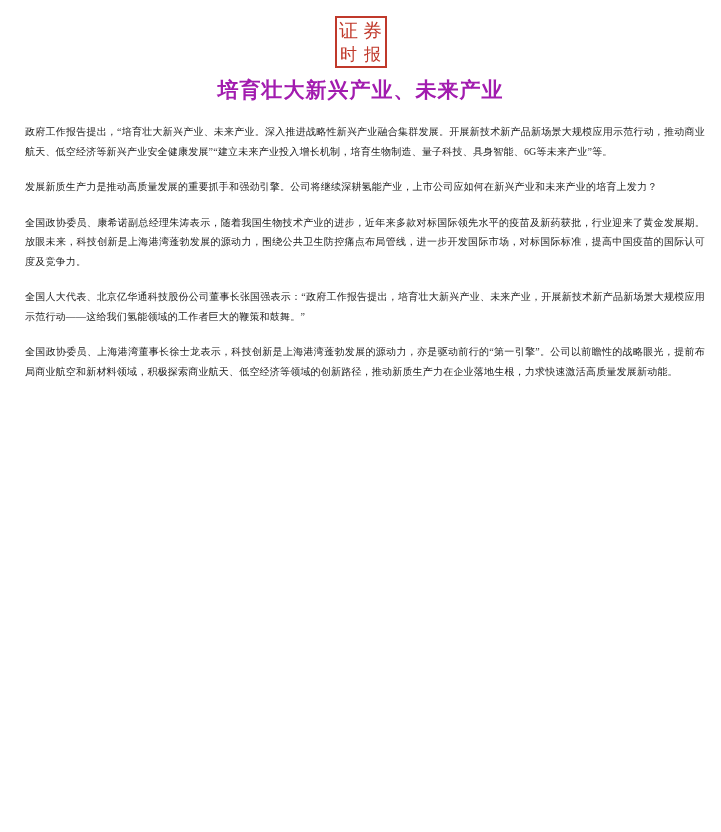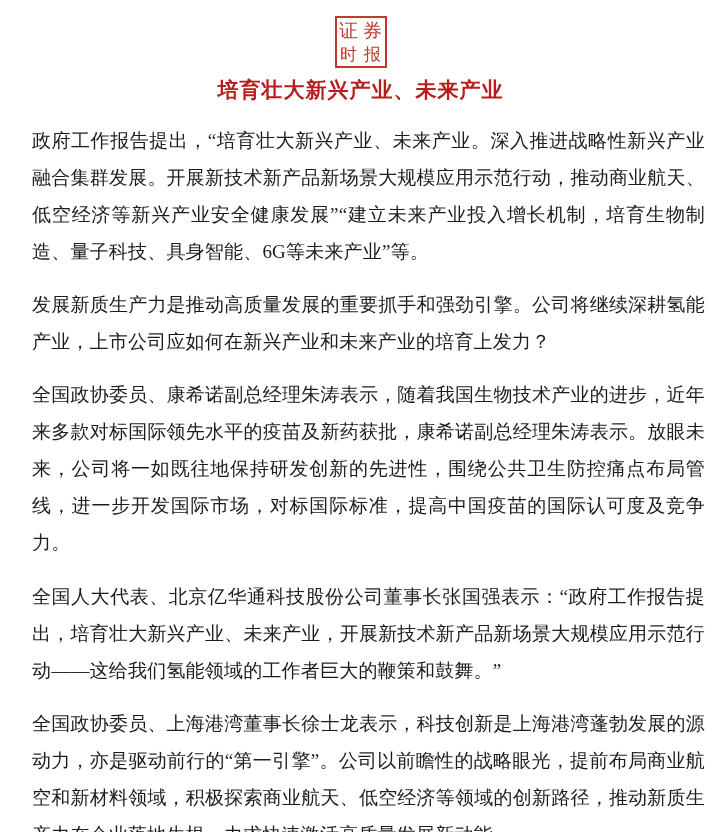--- a/index.html
+++ b/index.html
@@ -50,27 +50,27 @@
     justify-content: center;
   }
   .logo-glyphs span.g1 { font-size: 19px; }
   .logo-glyphs span.g2 { font-size: 19px; }
   h1.doc-title {
     text-align: center;
     font-size: 21px;
     font-weight: bold;
     letter-spacing: 1px;
     margin: 8px 0 18px 0;
-    color: #b91c1c;
+    color: #a21caf;
     font-family: "Liberation Sans", "DejaVu Sans", sans-serif;
   }
   p.para {
-    font-size: 19px;
+    font-size: 10px;
     line-height: 1.95;
-    margin: 0 0 16px 16px;
+    margin: 0 0 16px 9px;
     text-align: justify;
     text-justify: inter-ideograph;
     color: #1c1c1c;
     letter-spacing: 0.2px;
   }
   p.para:last-child {
     margin-bottom: 0;
   }
 </style>
 </head>
@@ -86,17 +86,17 @@
         <span class="g3">时</span>
         <span class="g4">报</span>
       </div>
     </div>
   </div>
 
   <h1 class="doc-title">培育壮大新兴产业、未来产业</h1>
 
   <p class="para">政府工作报告提出，“培育壮大新兴产业、未来产业。深入推进战略性新兴产业融合集群发展。开展新技术新产品新场景大规模应用示范行动，推动商业航天、低空经济等新兴产业安全健康发展”“建立未来产业投入增长机制，培育生物制造、量子科技、具身智能、6G等未来产业”等。</p>
   <p class="para">发展新质生产力是推动高质量发展的重要抓手和强劲引擎。公司将继续深耕氢能产业，上市公司应如何在新兴产业和未来产业的培育上发力？</p>
-  <p class="para">全国政协委员、康希诺副总经理朱涛表示，随着我国生物技术产业的进步，近年来多款对标国际领先水平的疫苗及新药获批，康希诺副总经理朱涛表示。放眼未来，公司将一如既往地保持研发创新的先进性，围绕公共卫生防控痛点布局管线，进一步开发国际市场，对标国际标准，提高中国疫苗的国际认可度及竞争力。</p>
+  <p class="para">全国政协委员、康希诺副总经理朱涛表示，随着我国生物技术产业的进步，近年来多款对标国际领先水平的疫苗及新药获批，行业迎来了黄金发展期。放眼未来，科技创新是上海港湾蓬勃发展的源动力，围绕公共卫生防控痛点布局管线，进一步开发国际市场，对标国际标准，提高中国疫苗的国际认可度及竞争力。</p>
   <p class="para">全国人大代表、北京亿华通科技股份公司董事长张国强表示：“政府工作报告提出，培育壮大新兴产业、未来产业，开展新技术新产品新场景大规模应用示范行动——这给我们氢能领域的工作者巨大的鞭策和鼓舞。”</p>
   <p class="para">全国政协委员、上海港湾董事长徐士龙表示，科技创新是上海港湾蓬勃发展的源动力，亦是驱动前行的“第一引擎”。公司以前瞻性的战略眼光，提前布局商业航空和新材料领域，积极探索商业航天、低空经济等领域的创新路径，推动新质生产力在企业落地生根，力求快速激活高质量发展新动能。</p>
 
 </div>
 
 </body></html>

